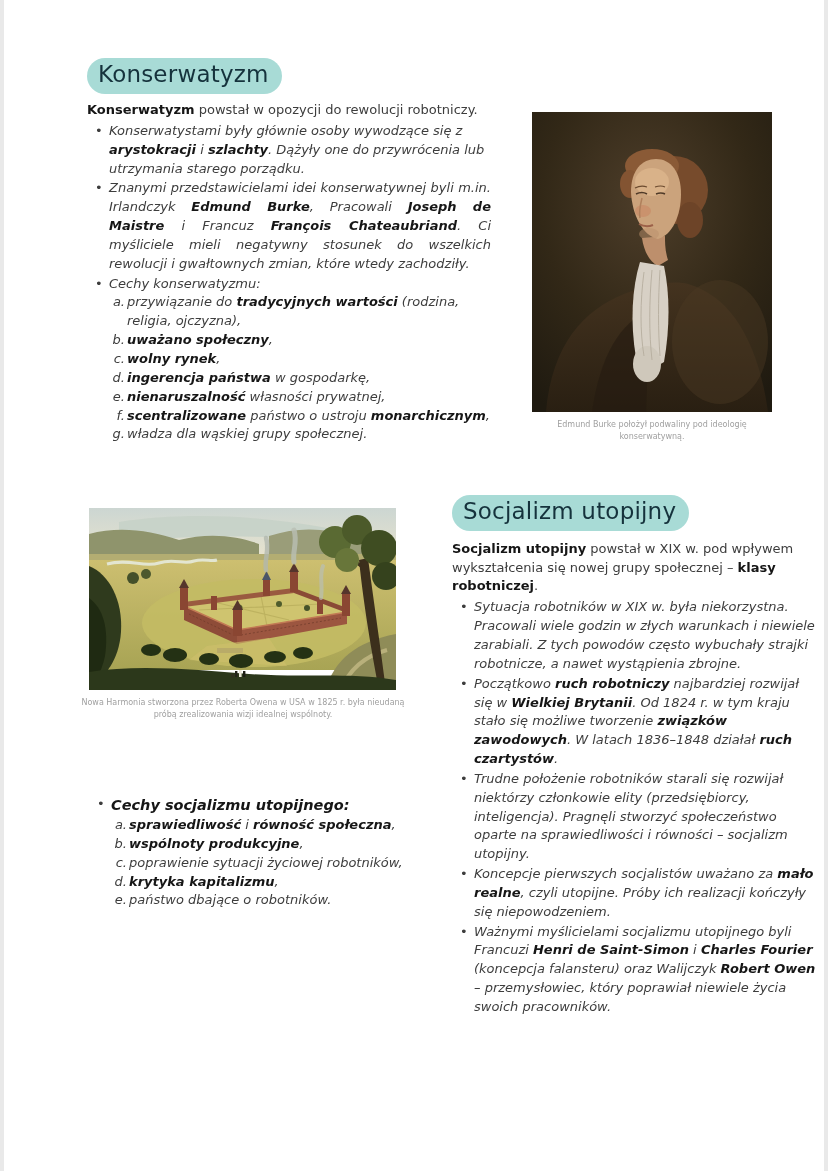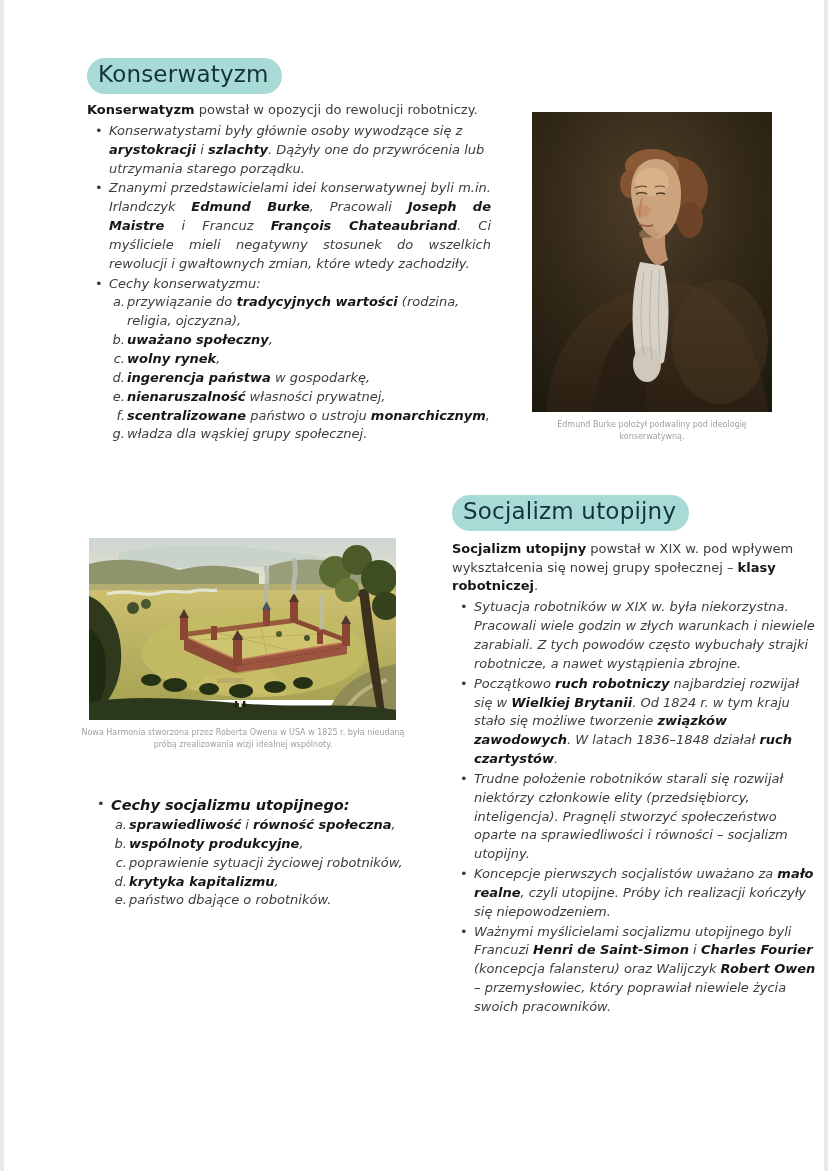--- a/index.html
+++ b/index.html
@@ -34,21 +34,21 @@
   figcaption{
     font-size:8px;color:var(--cap);text-align:center;margin-top:7px;line-height:1.5;
   }
   .imgwrap{display:block;line-height:0;}
   
   #sec1-title{position:absolute;left:83px;top:55px;}
   #sec1-text{position:absolute;left:83px;top:101px;width:404px;}
   #fig-burke{position:absolute;left:528px;top:100px;width:240px;margin-top:12px;}
   #sec2-col{position:absolute;left:448px;top:492px;width:366px;}
   #sec2-col h1{margin-bottom:9px;}
-  #fig-harmony{position:absolute;left:85px;top:538px;width:307px;}
+  #fig-harmony{position:absolute;left:85px;top:508px;width:307px;}
   #fig-harmony figcaption{width:330px;margin-left:-11px;}
   #sec2-left-list{position:absolute;left:85px;top:795px;width:335px;}
 </style>
 </head>
 <body>
 
 <div class="page">
 
   <h1 id="sec1-title">
     <span class="pill">Konserwatyzm</span>

